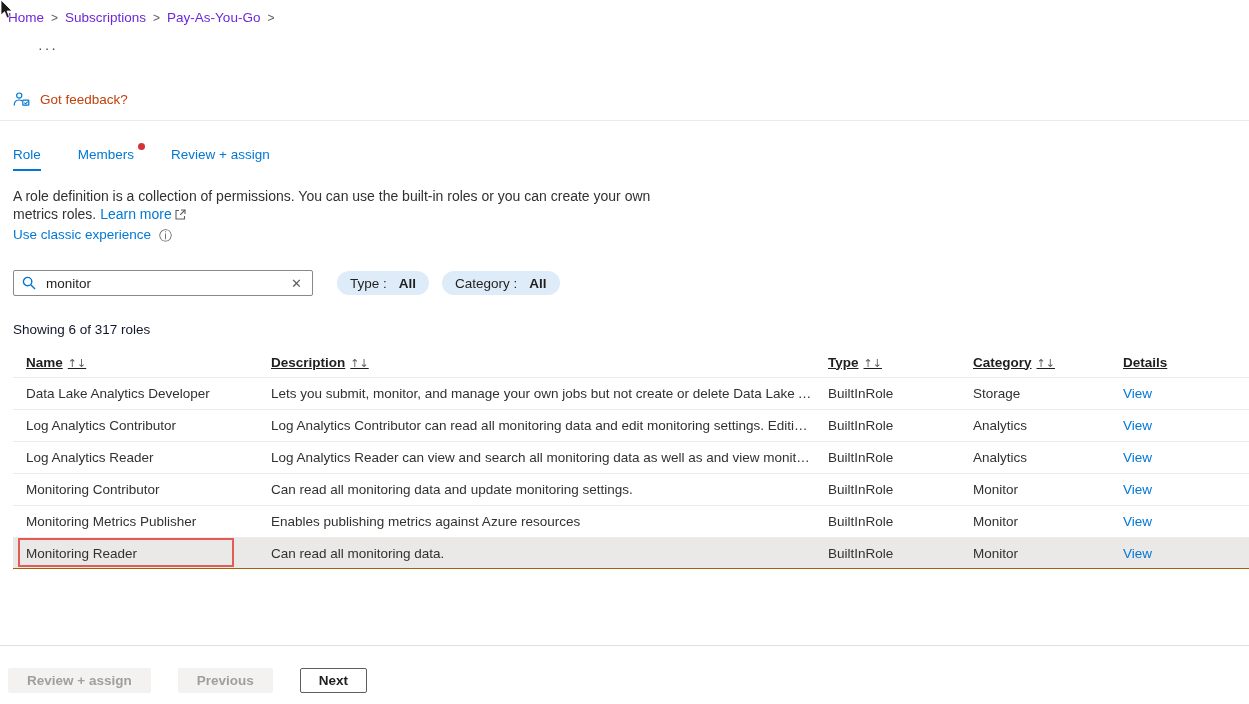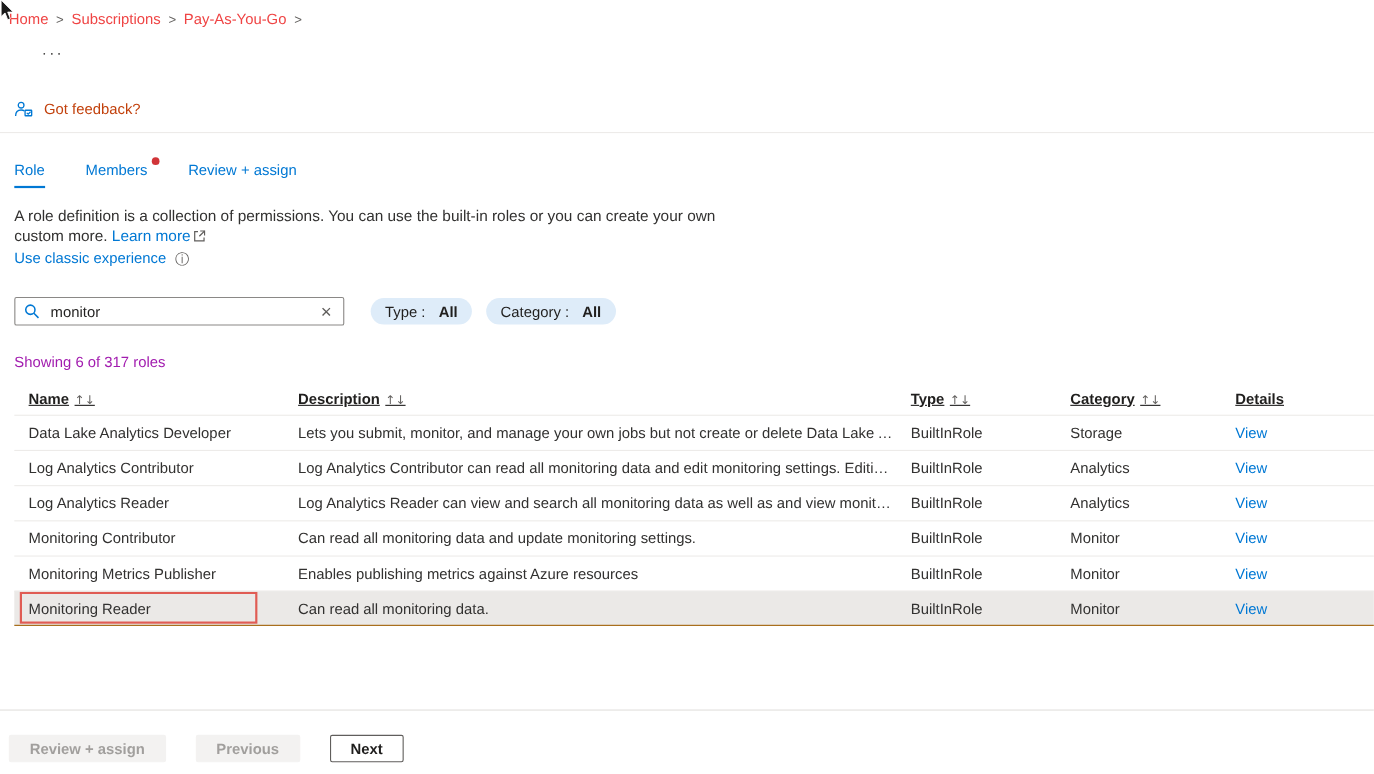--- a/index.html
+++ b/index.html
@@ -9,21 +9,21 @@
     background:#ffffff; color:#323130;
     font-family:"Liberation Sans", sans-serif; font-size:13px;
   }
   a { text-decoration:none; cursor:pointer; }
 
   
   .cursor { position:absolute; left:0; top:0; width:14px; height:20px; z-index:50; }
 
   
   .breadcrumb { padding:10px 0 0 8px; font-size:13.5px; }
-  .breadcrumb a { color:#ef4444; }
+  .breadcrumb a { color:#6d28d9; }
   .crumb-sep { color:#605e5c; margin:0 7px; font-size:12px; }
 
   
   .title-row { display:flex; align-items:center; margin:10px 0 0 8px; }
   .page-title { font-size:22px; font-weight:700; color:#1b1a19; letter-spacing:.2px; }
   .more-btn { margin-left:30px; color:#494847; font-size:14px; letter-spacing:2px; cursor:pointer; line-height:10px; padding-top:8px; }
 
   
   .command-bar { display:flex; align-items:center; margin:34px 0 0 13px; height:24px; }
   .command-bar .icon { width:17px; height:17px; margin-right:10px; }
@@ -50,21 +50,21 @@
   .searchbox { width:300px; height:26px; border:1px solid #8a8886; border-radius:2px; display:flex; align-items:center; padding:0 8px; background:#fff; }
   .searchbox svg { flex:0 0 auto; }
   .searchbox input { flex:1; border:none; outline:none; font-family:inherit; font-size:13.5px; color:#201f1e; margin-left:8px; background:transparent; }
   .searchbox .clear { color:#605e5c; font-size:13px; cursor:pointer; padding:0 2px; }
   .pill { background:#deecf9; border-radius:12px; height:24px; display:flex; align-items:center; padding:0 13px; font-size:13.5px; color:#201f1e; cursor:pointer; }
   .pill .v { font-weight:700; margin-left:12px; }
   .pill1 { margin-left:24px; }
   .pill2 { margin-left:13px; }
 
   
-  .summary { margin:26px 12px 0 13px; font-size:13.5px; color:#a21caf; }
+  .summary { margin:26px 12px 0 13px; font-size:13.5px; color:#0f172a; }
 
   
   .roles-table { margin:10px 0 0 13px; width:1236px; }
   .tr { display:grid; grid-template-columns:245px 557px 145px 150px 139px; align-items:center; }
   .thead { height:30px; font-weight:700; color:#201f1e; }
   .thead .cell { font-size:13.5px;text-decoration:underline; }
   .sort { font-weight:400; color:#605e5c; font-size:11px; margin-left:5px; font-family:"DejaVu Sans", sans-serif; }
   .row { height:32px; border-top:1px solid #edebe9; font-size:13.5px; color:#323130; cursor:pointer; }
   .row:last-child { border-bottom:1px solid #a16207; }
   .cell { padding-left:13px; white-space:nowrap; overflow:hidden; text-overflow:ellipsis; }
@@ -108,21 +108,21 @@
 <div class="divider1"></div>
 
 <div class="tabs">
   <div class="tab active"><span>Role</span></div>
   <div class="tab"><span>Members</span><span class="dot"></span></div>
   <div class="tab"><span>Review + assign</span></div>
 </div>
 
 <div class="intro">
   <span>A role definition is a collection of permissions. You can use the built-in roles or you can create your own</span><br>
-  <span>custom more.</span>
+  <span>metrics roles.</span>
   <a>Learn more</a><svg class="ext-icon" viewBox="0 0 11 11" fill="none" stroke="#605e5c" stroke-width="1.1">
       <path d="M4 1.5 H1 V10 H9.5 V7"></path>
       <path d="M6 1 H10 V5"></path>
       <path d="M10 1 L5.2 5.8"></path>
     </svg>
 </div>
 <div class="classic-row">
   <a>Use classic experience</a>
   <span class="info-icon">ⓘ</span>
 </div>

